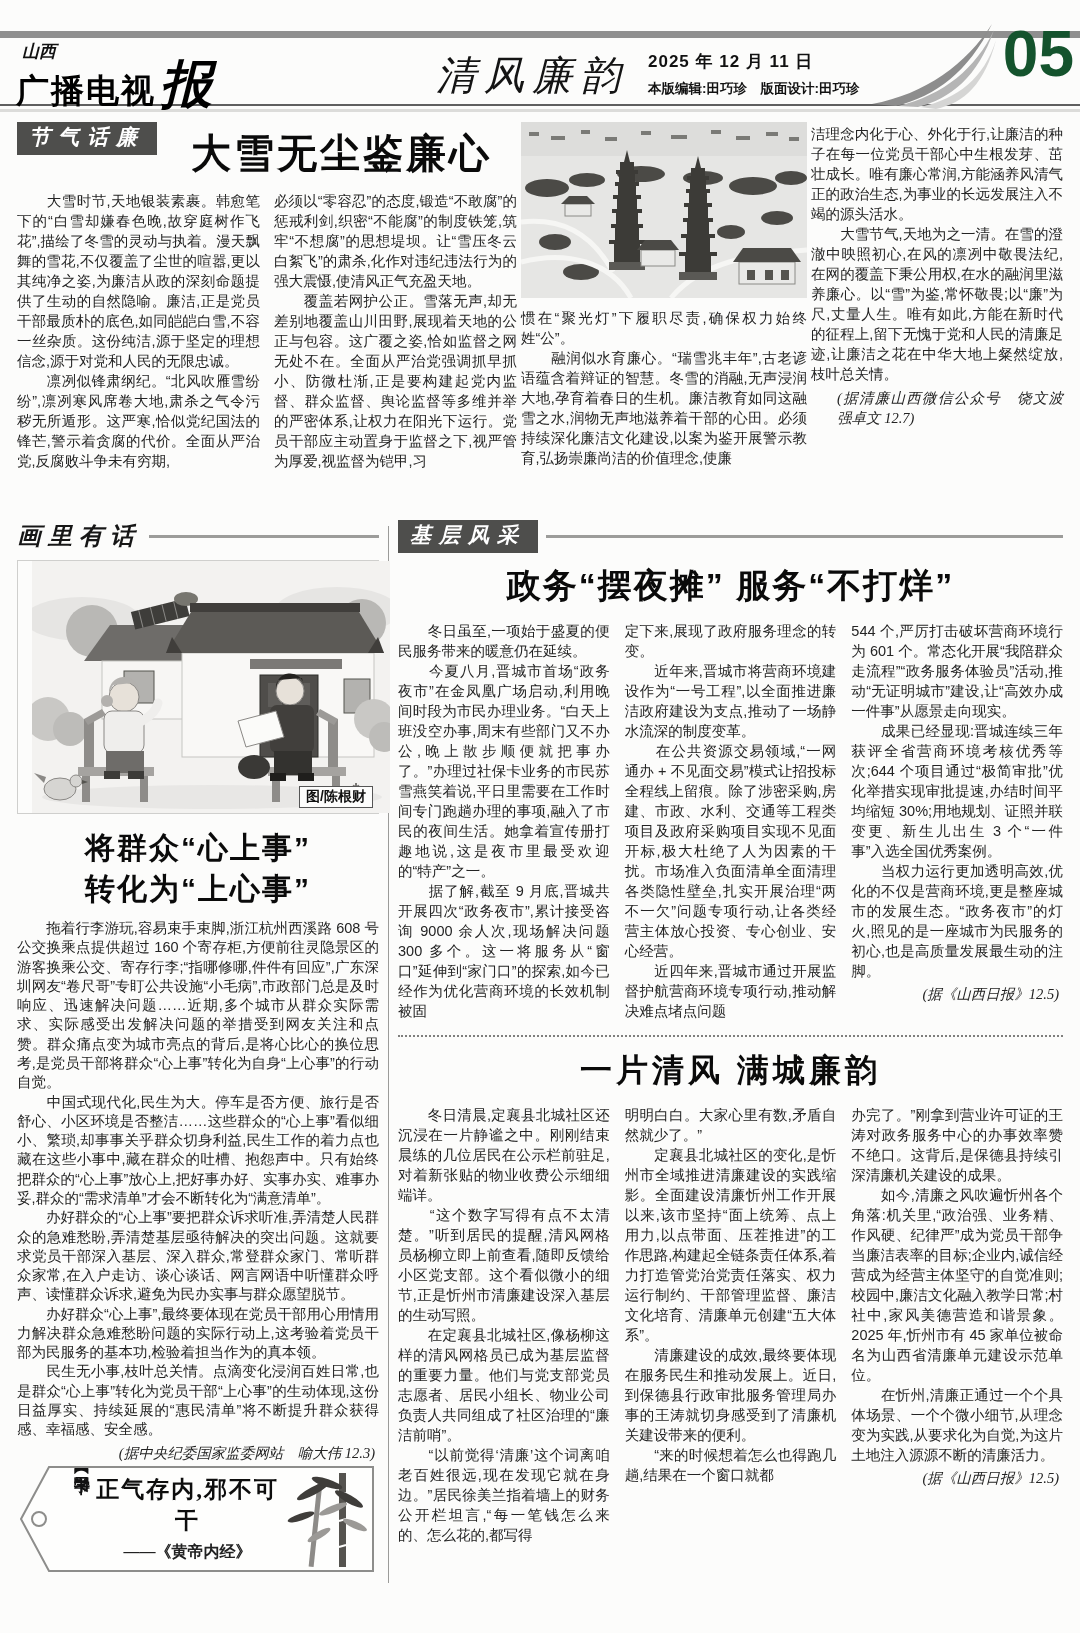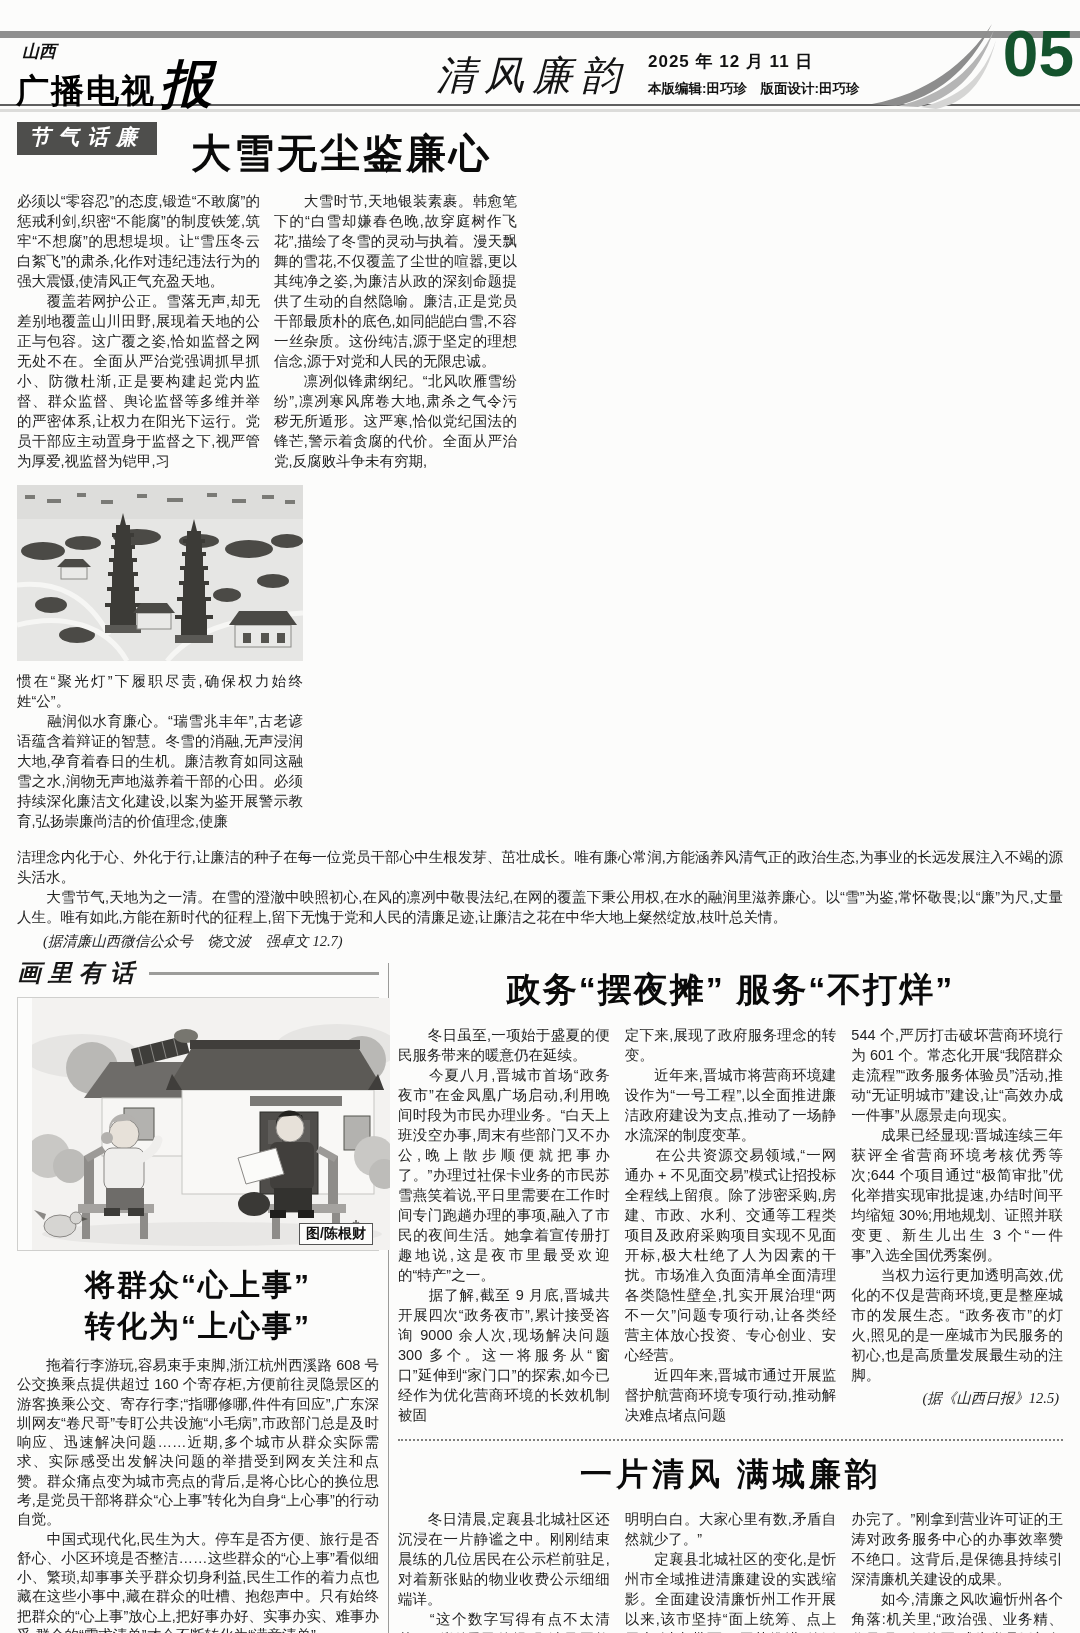--- a/index.html
+++ b/index.html
@@ -42,21 +42,21 @@
   .flowtext {
     white-space:pre-wrap; text-align:justify; color:#242424;
   }
   .credit {
     font-family:"Liberation Serif",serif; font-style:italic;
     font-size:14.5px; color:#222; margin-top:4px;
   }
   .credit.right { text-align:right; padding-right:4px; }
 
   
-  .art1 { display:flex; gap:14px; min-height:392px;flex-direction:column; }
+  .art1 { display:flex; gap:4px; min-height:392px; }
   .a1-left { width:500px; }
   .a1-head { display:flex; align-items:flex-start; margin-bottom:10px; }
   .a1-title { font-size:40px; font-weight:800; letter-spacing:3px; color:#0a0a0a; margin-left:34px; margin-top:4px; white-space:nowrap; }
   .a1-cols { display:flex; gap:14px; }
   .a1-cols .flowtext { width:243px; font-size:14.5px; line-height:1.38; }
   .a1-col3 { width:286px; }
   .a1-col3 .flowtext, .a1-col4 .flowtext { font-size:14.5px; line-height:1.38; }
   .photo { width:286px; height:176px; display:block; margin-bottom:10px; }
   .a1-col4 { flex:1; padding-top:2px; }
   .a1-credit { padding-left:26px; }
@@ -130,24 +130,24 @@
 
   <div class="content">
 
     <section class="art1">
       <div class="a1-left">
         <div class="a1-head">
           <span class="badge-box">节气话廉</span>
           <h1 class="a1-title">大雪无尘鉴廉心</h1>
         </div>
         <div class="a1-cols">
+          <p class="flowtext">　　大雪时节,天地银装素裹。韩愈笔下的“白雪却嫌春色晚,故穿庭树作飞花”,描绘了冬雪的灵动与执着。漫天飘舞的雪花,不仅覆盖了尘世的喧嚣,更以其纯净之姿,为廉洁从政的深刻命题提供了生动的自然隐喻。廉洁,正是党员干部最质朴的底色,如同皑皑白雪,不容一丝杂质。这份纯洁,源于坚定的理想信念,源于对党和人民的无限忠诚。
+　　凛冽似锋肃纲纪。“北风吹雁雪纷纷”,凛冽寒风席卷大地,肃杀之气令污秽无所遁形。这严寒,恰似党纪国法的锋芒,警示着贪腐的代价。全面从严治党,反腐败斗争未有穷期,</p>
           <p class="flowtext">必须以“零容忍”的态度,锻造“不敢腐”的惩戒利剑,织密“不能腐”的制度铁笼,筑牢“不想腐”的思想堤坝。让“雪压冬云白絮飞”的肃杀,化作对违纪违法行为的强大震慑,使清风正气充盈天地。
 　　覆盖若网护公正。雪落无声,却无差别地覆盖山川田野,展现着天地的公正与包容。这广覆之姿,恰如监督之网无处不在。全面从严治党强调抓早抓小、防微杜渐,正是要构建起党内监督、群众监督、舆论监督等多维并举的严密体系,让权力在阳光下运行。党员干部应主动置身于监督之下,视严管为厚爱,视监督为铠甲,习</p>
-          <p class="flowtext">　　大雪时节,天地银装素裹。韩愈笔下的“白雪却嫌春色晚,故穿庭树作飞花”,描绘了冬雪的灵动与执着。漫天飘舞的雪花,不仅覆盖了尘世的喧嚣,更以其纯净之姿,为廉洁从政的深刻命题提供了生动的自然隐喻。廉洁,正是党员干部最质朴的底色,如同皑皑白雪,不容一丝杂质。这份纯洁,源于坚定的理想信念,源于对党和人民的无限忠诚。
-　　凛冽似锋肃纲纪。“北风吹雁雪纷纷”,凛冽寒风席卷大地,肃杀之气令污秽无所遁形。这严寒,恰似党纪国法的锋芒,警示着贪腐的代价。全面从严治党,反腐败斗争未有穷期,</p>
         </div>
       </div>
       <div class="a1-col3">
         <svg class="photo" viewBox="0 0 286 176" preserveAspectRatio="none">
           <rect width="286" height="176" fill="#e6e6e4"></rect>
           <rect width="286" height="34" fill="#dddddb"></rect>
           <g fill="#7a7a76">
             <rect x="8" y="10" width="10" height="4"></rect>
               <rect x="30" y="14" width="14" height="4"></rect>
             <rect x="60" y="8" width="9" height="4"></rect>
@@ -367,20 +367,24 @@
               </g>
             </svg>
           </div>
         </div>
       </div>
 
       <div class="vrule"></div>
 
       <div class="right-block">
         <section>
+          <div class="badge-row">
+            <span class="badge-box">基层风采</span>
+            <span class="badge-line"></span>
+          </div>
           <h2 class="a3-title">政务“摆夜摊” 服务“不打烊”</h2>
           <div class="cols3">
             <div class="col">
                 <p class="flowtext">　　冬日虽至,一项始于盛夏的便民服务带来的暖意仍在延续。
 　　今夏八月,晋城市首场“政务夜市”在金凤凰广场启动,利用晚间时段为市民办理业务。“白天上班没空办事,周末有些部门又不办公,晚上散步顺便就把事办了。”办理过社保卡业务的市民苏雪燕笑着说,平日里需要在工作时间专门跑趟办理的事项,融入了市民的夜间生活。她拿着宣传册打趣地说,这是夜市里最受欢迎的“特产”之一。
 　　据了解,截至 9 月底,晋城共开展四次“政务夜市”,累计接受咨询 9000 余人次,现场解决问题 300 多个。这一将服务从“窗口”延伸到“家门口”的探索,如今已经作为优化营商环境的长效机制被固</p>
               </div>
             <div class="col">
                 <p class="flowtext">定下来,展现了政府服务理念的转变。
 　　近年来,晋城市将营商环境建设作为“一号工程”,以全面推进廉洁政府建设为支点,推动了一场静水流深的制度变革。

